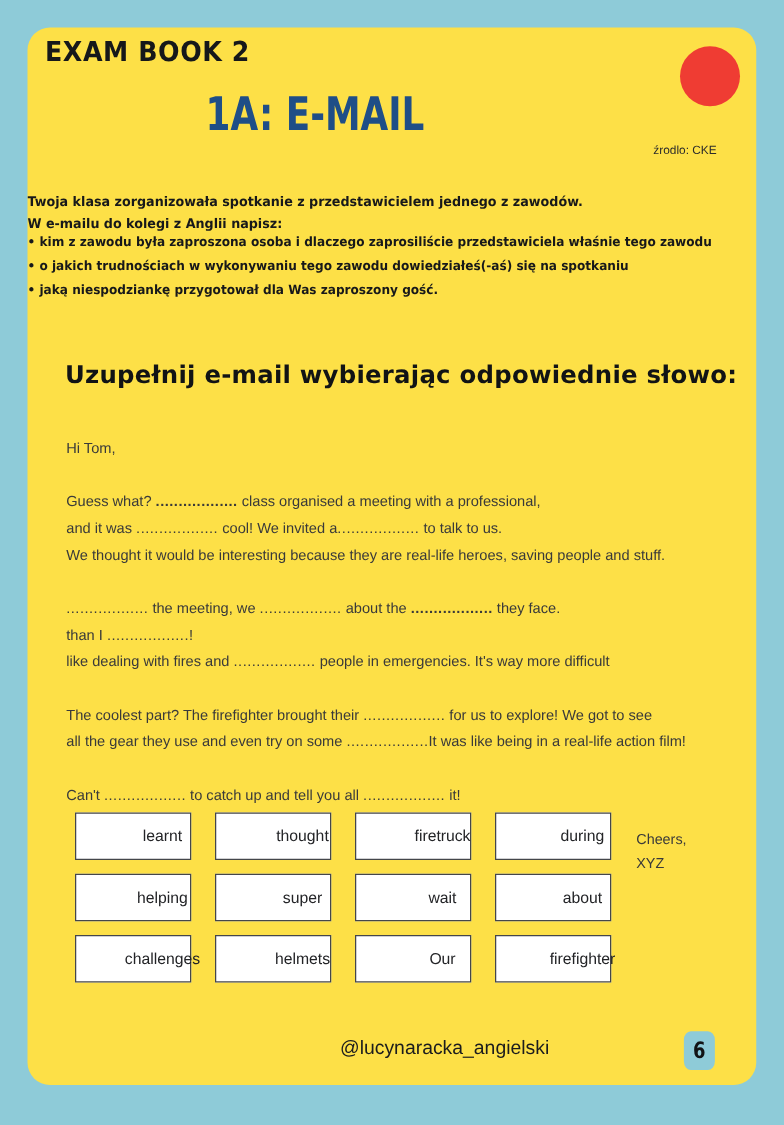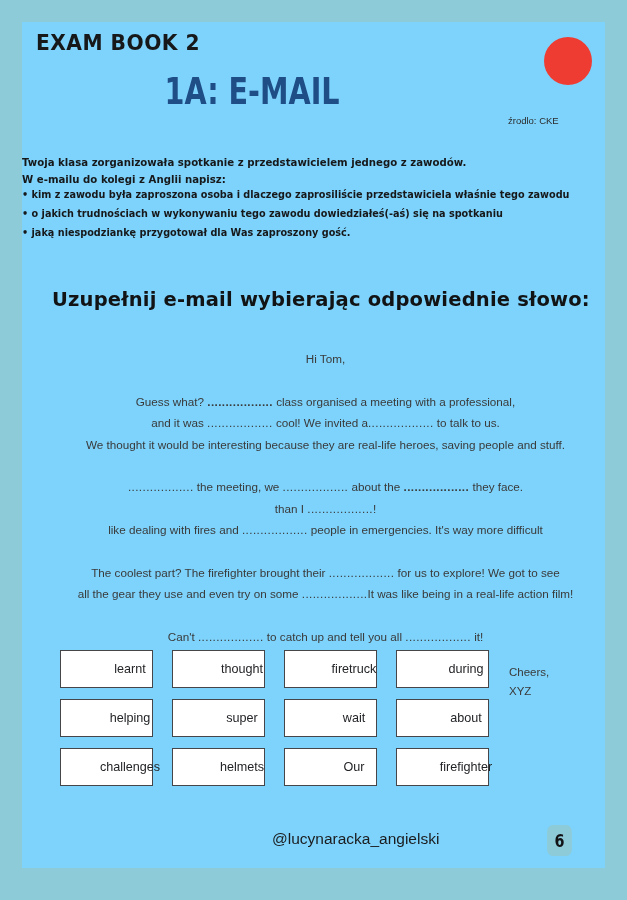--- a/index.html
+++ b/index.html
@@ -18,23 +18,24 @@
     width: 627px;
     height: 900px;
     background: #8ecbd8;
   }
   .card {
     position: absolute;
     left: 22px;
     top: 22px;
     width: 583px;
     height: 846px;
-    background: #7dd3fc;
+    background: #fde047;
     box-sizing: border-box;
     overflow: hidden;
+    border-radius: 18px;
   }
 
   
   .exam-book {
     position: absolute;
     left: 14px;
     top: 8px;
     font-family: "DejaVu Sans", sans-serif;
     font-weight: 700;
     font-size: 22px;
@@ -66,21 +67,21 @@
     width: 48px;
     height: 48px;
     border-radius: 50%;
     background: #ef3c33;
   }
   .source-note {
     position: absolute;
     left: 486px;
     top: 93px;
     width: 80px;
-    text-align: left;
+    text-align: center;
     font-family: "Liberation Sans", sans-serif;
     font-size: 9.5px;
     color: #2b2b2b;
     white-space: nowrap;
   }
 
   
   .intro {
     position: absolute;
     left: 0px;
@@ -131,21 +132,20 @@
   
   .email {
     position: absolute;
     left: 31px;
     top: 326px;
     width: 545px;
     font-family: "Liberation Sans", sans-serif;
     font-size: 11.7px;
     color: #3a3a3a;
     line-height: 21.5px;
-    text-align: center;
   }
   .email p {
     margin: 0;
   }
   .email .gap {
     height: 21px;
   }
   .dots {
     letter-spacing: 0.4px;
   }

